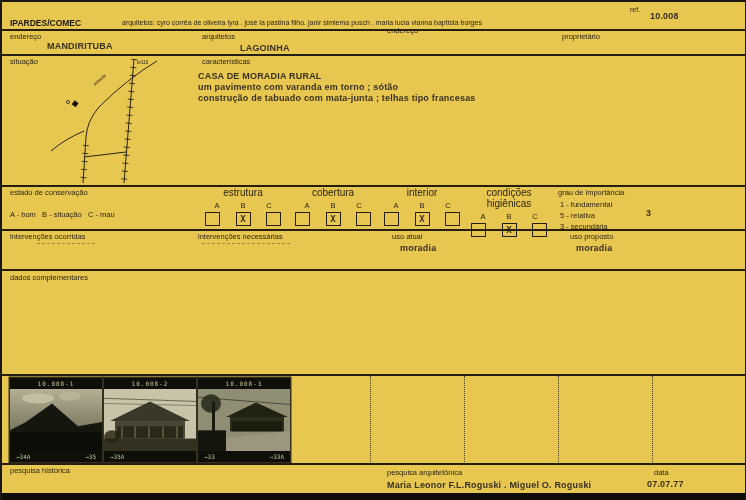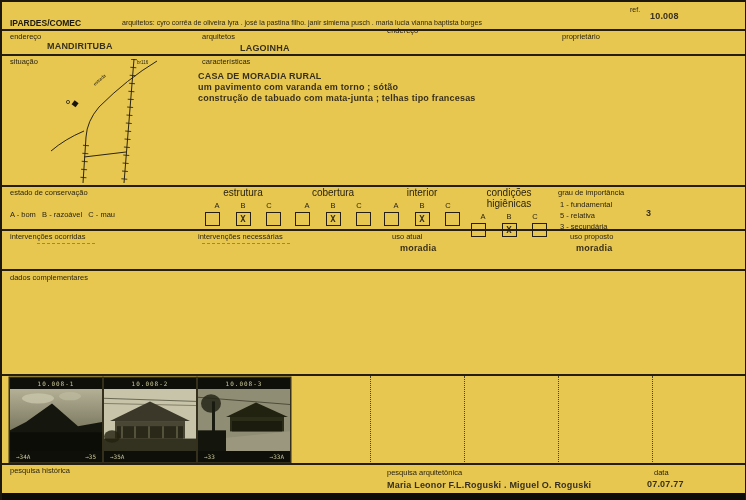--- a/index.html
+++ b/index.html
@@ -85,21 +85,21 @@
     <text x="58" y="27" font-size="4.5" fill="#2b2414" font-family="Liberation Sans, sans-serif" transform="rotate(-42 58 27)">estrada</text>
   </svg>
 
   <div class="typed" style="left:196px; top:69px; line-height:11px;">CASA DE MORADIA RURAL</div>
   <div class="typed" style="left:196px; top:80px; line-height:11px;">um pavimento com varanda em torno ; sótão</div>
   <div class="typed" style="left:196px; top:91px; line-height:11px;">construção de tabuado com mata-junta ; telhas tipo francesas</div>
 
   <div class="hline" style="top:183px; height:2px;"></div>
 
   <div class="lbl" style="left:8px; top:186px;">estado de conservação</div>
-  <div class="lbl legend" style="left:8px; top:208px;">A - bom   B - razoável   C - mau</div>
+  <div class="lbl legend" style="left:8px; top:208px;">A - bom   B - situação   C - mau</div>
 
   <div class="cgroup" style="left:198px;">
     <div class="cghead">estrutura</div>
     <div class="cgletters">
       <span>A</span>
       <span>B</span>
       <span>C</span>
     </div>
     <div class="cgboxes">
       <span class="cbox"></span>

